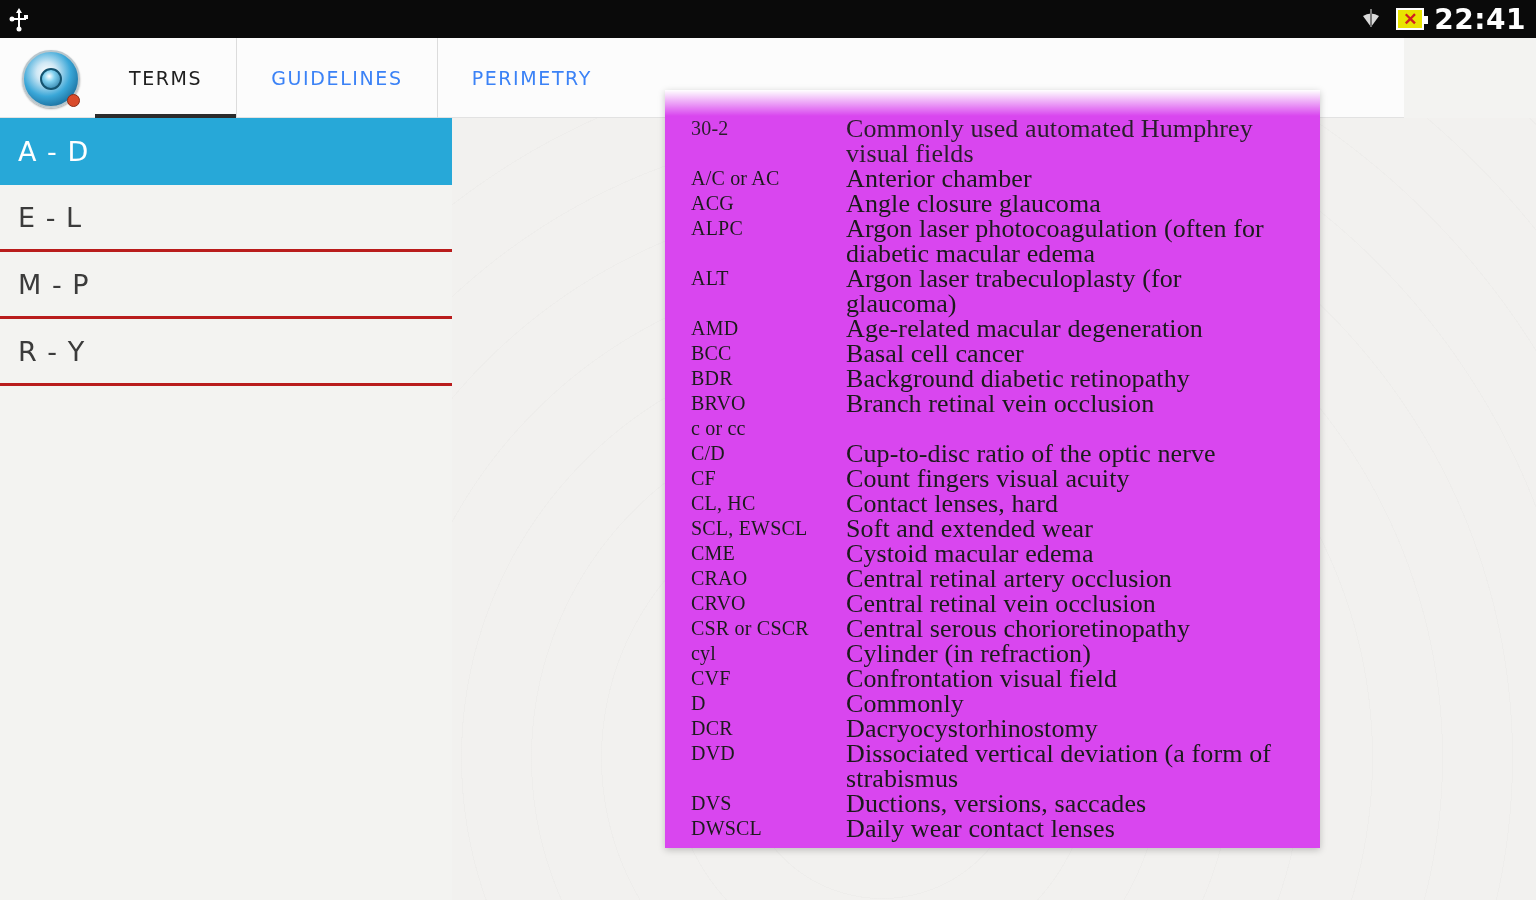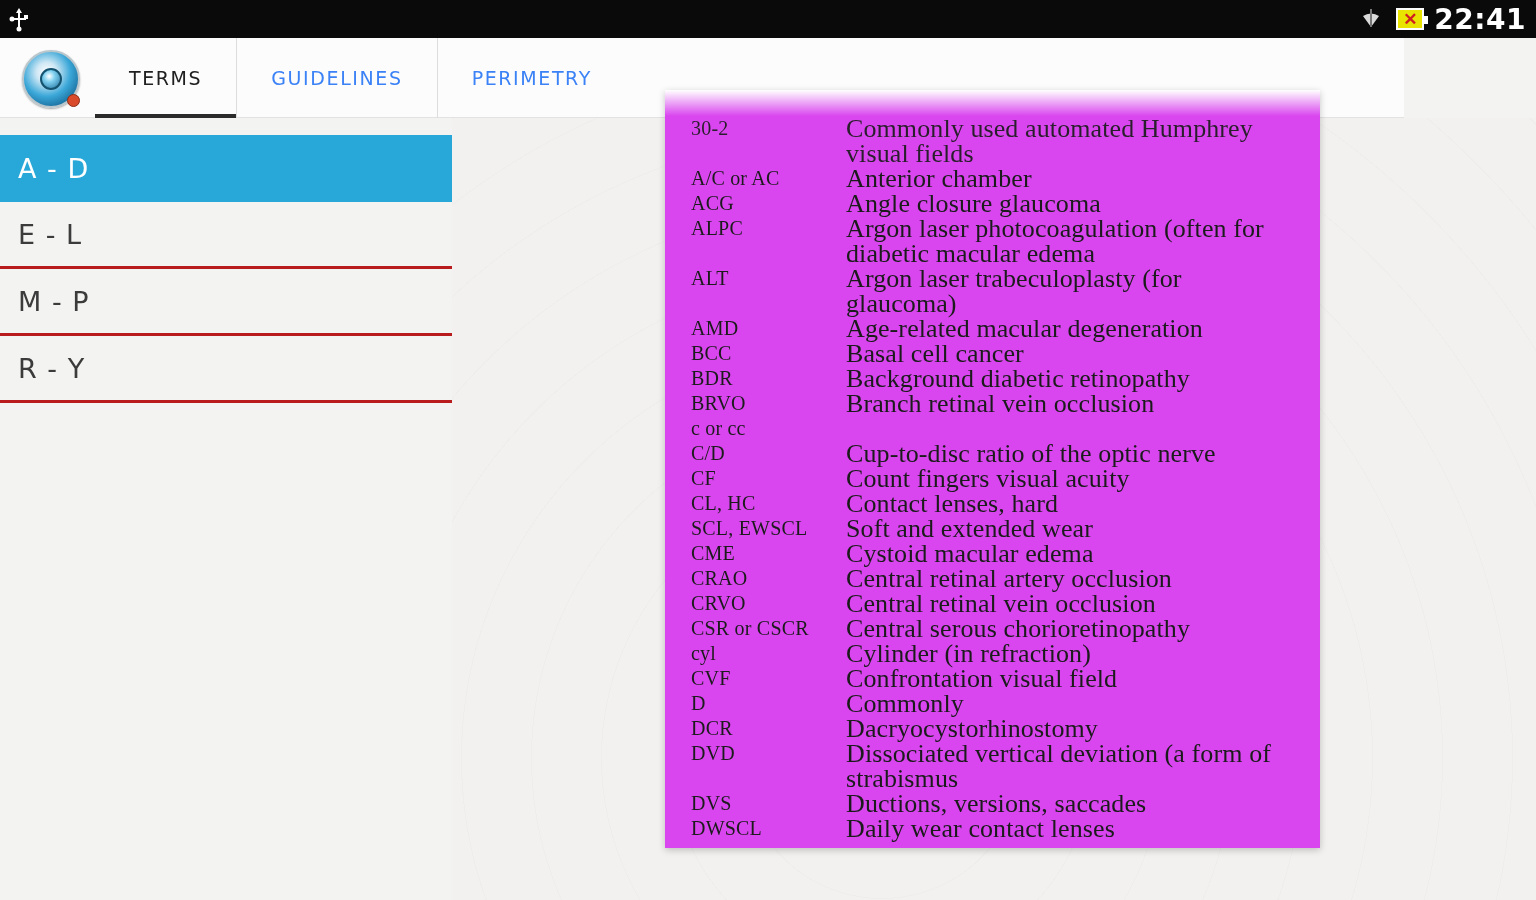--- a/index.html
+++ b/index.html
@@ -69,21 +69,21 @@
   }
   .tab + .tab { border-left: 1px solid #dcdcdc; }
   .tab.active { color: #202020; }
   .tab.active::after {
     content: ""; position: absolute; left: 0; right: 0; bottom: 0;
     height: 4px; background: #2b2b2b;
   }
 
   
   .sidebar {
-    position: absolute; top: 135px; left: 0; width: 452px; height: 551px;
+    position: absolute; top: 118px; left: 0; width: 452px; height: 551px;
     background: transparent;
   }
   .side-item {
     height: 67px; display: flex; align-items: center;
     padding-left: 18px; font-size: 27px; color: #3b3b3b;
     border-bottom: 3px solid #b91c1c; cursor: pointer;
     font-family: "DejaVu Sans", sans-serif; letter-spacing: 1px;
   }
   .side-item.selected {
     background: #27a8d8; color: #ffffff; border-bottom: none;

